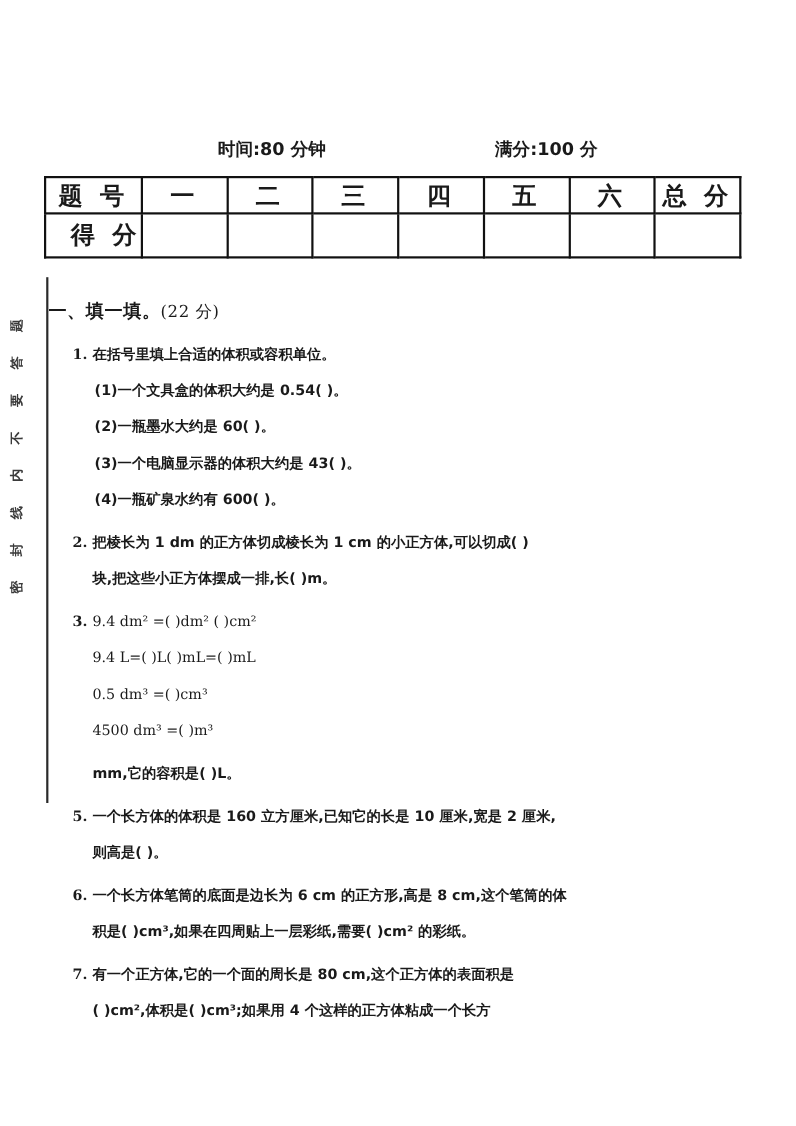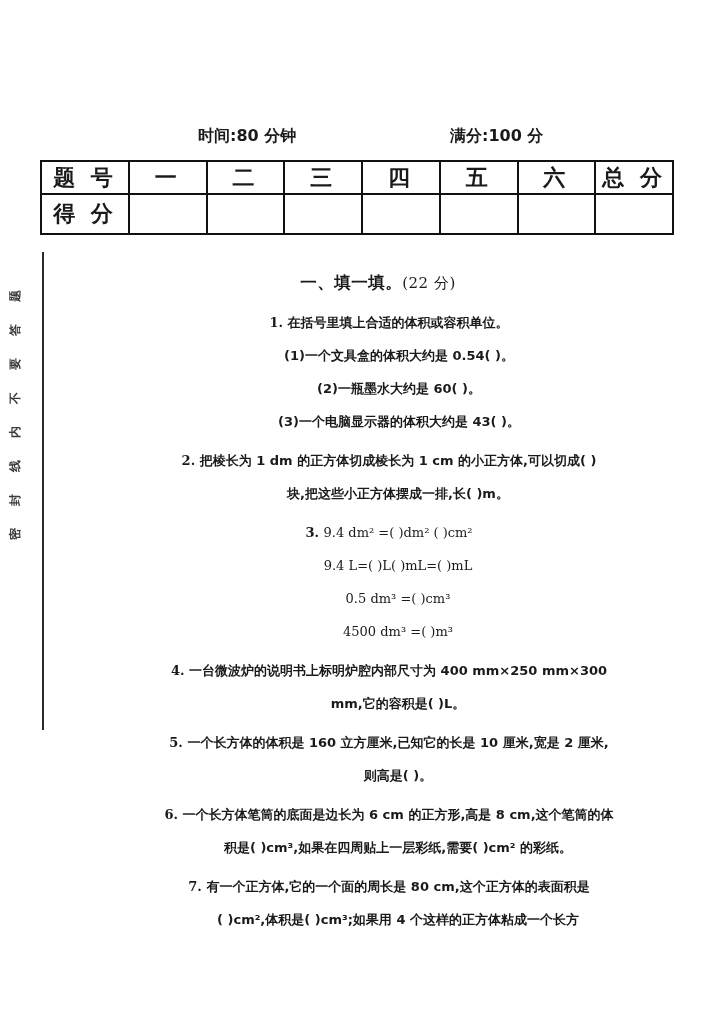--- a/index.html
+++ b/index.html
@@ -53,27 +53,26 @@
     height:33px;
     text-align:center;
     vertical-align:middle;
     font-family:"DejaVu Sans","Liberation Sans",sans-serif;
     font-size:22px;
     font-weight:700;
     letter-spacing:4px;
     padding:0;
   }
   .score-table td.lbl { width:88px; }
-  .score-table tr.vals td { height:40px; }
+  .score-table tr.vals td { height:40px;text-align:right; }
 
   
   .content {
     position:absolute; left:40px; top:272px;
     width:672px;
-    text-align:center;
   }
   .sec-title {
     font-family:"DejaVu Sans","Liberation Sans",sans-serif;
     font-size:16.5px; font-weight:700;
     margin-left:4px;
     margin-bottom:12px;
     letter-spacing:0.5px;
   }
   .sec-title .pts { font-weight:400; font-size:15px; font-family:"DejaVu Serif","Liberation Serif",serif; }
 
@@ -146,20 +145,21 @@
     </div>
 
     <div class="q">
       <div class="q-line lvl1">
         <span class="q-num">1.</span>
         <span>在括号里填上合适的体积或容积单位。</span>
       </div>
       <div class="q-line lvl2 sub">(1)一个文具盒的体积大约是 0.54(      )。</div>
       <div class="q-line lvl2 sub">(2)一瓶墨水大约是 60(      )。</div>
       <div class="q-line lvl2 sub">(3)一个电脑显示器的体积大约是 43(      )。</div>
+      <div class="q-line lvl2 sub">(4)一瓶矿泉水约有 600(      )。</div>
     </div>
 
     <div class="q">
       <div class="q-line lvl1">
         <span class="q-num">2.</span>
         <span>把棱长为 1 dm 的正方体切成棱长为 1 cm 的小正方体,可以切成(      )</span>
       </div>
       <div class="q-line lvl3">块,把这些小正方体摆成一排,长(      )m。</div>
     </div>
 
@@ -167,24 +167,20 @@
       <div class="q-line lvl1">
         <span class="q-num">3.</span>
         <span class="math">9.4 dm² =(      )dm² (      )cm²</span>
       </div>
       <div class="q-line lvl3 math">9.4 L=(      )L(      )mL=(      )mL</div>
       <div class="q-line lvl3 math">0.5 dm³ =(      )cm³</div>
       <div class="q-line lvl3 math">4500 dm³ =(      )m³</div>
     </div>
 
     <div class="q">
-      <div class="q-line lvl1">
-        <span class="q-num">4.</span>
-        <span>一台微波炉的说明书上标明炉腔内部尺寸为 400 mm×250 mm×300</span>
-      </div>
       <div class="q-line lvl3">mm,它的容积是(      )L。</div>
     </div>
 
     <div class="q">
       <div class="q-line lvl1">
         <span class="q-num">5.</span>
         <span>一个长方体的体积是 160 立方厘米,已知它的长是 10 厘米,宽是 2 厘米,</span>
       </div>
       <div class="q-line lvl3">则高是(      )。</div>
     </div>

